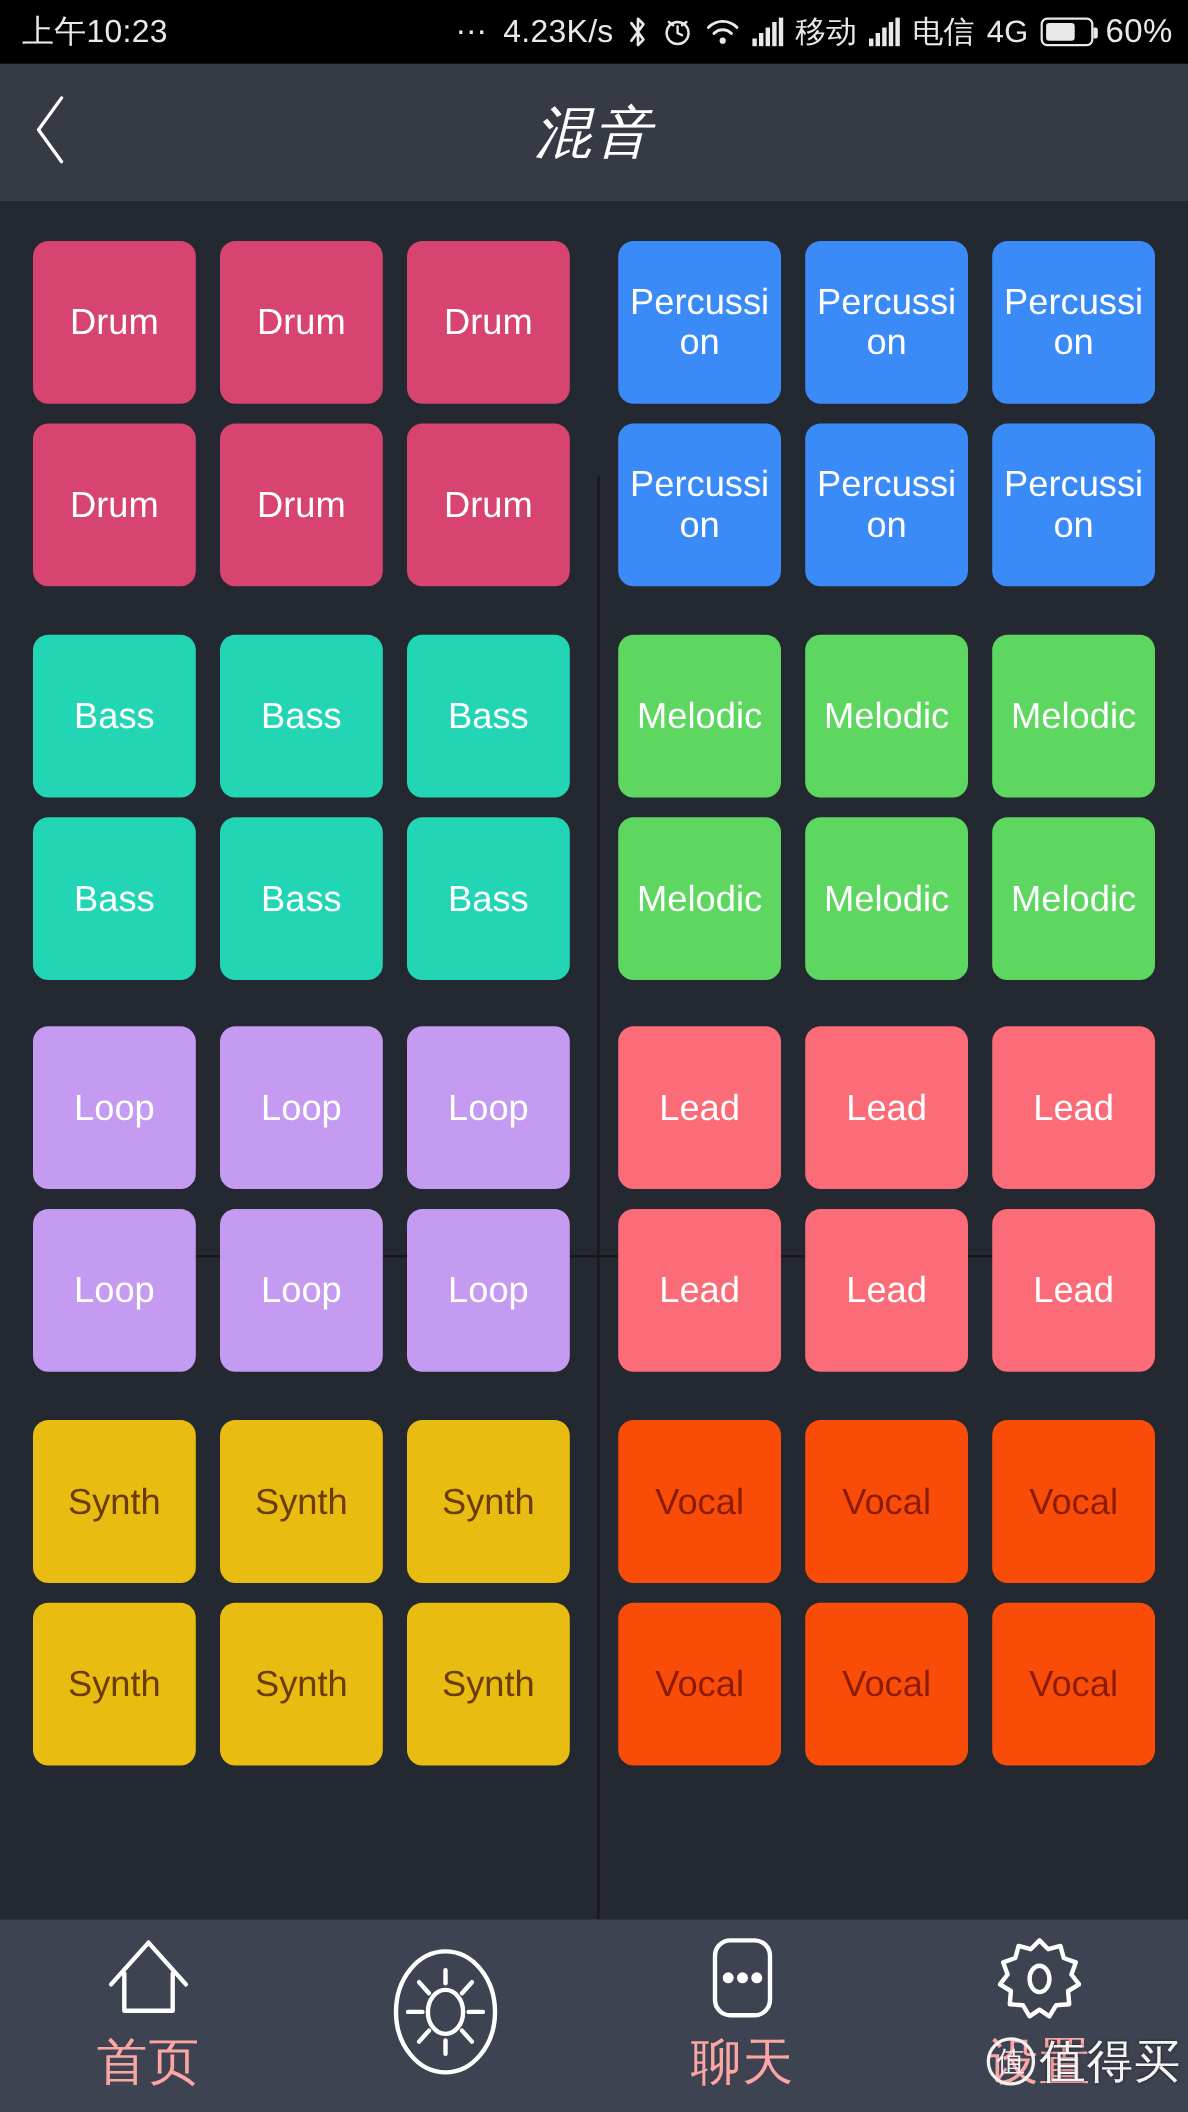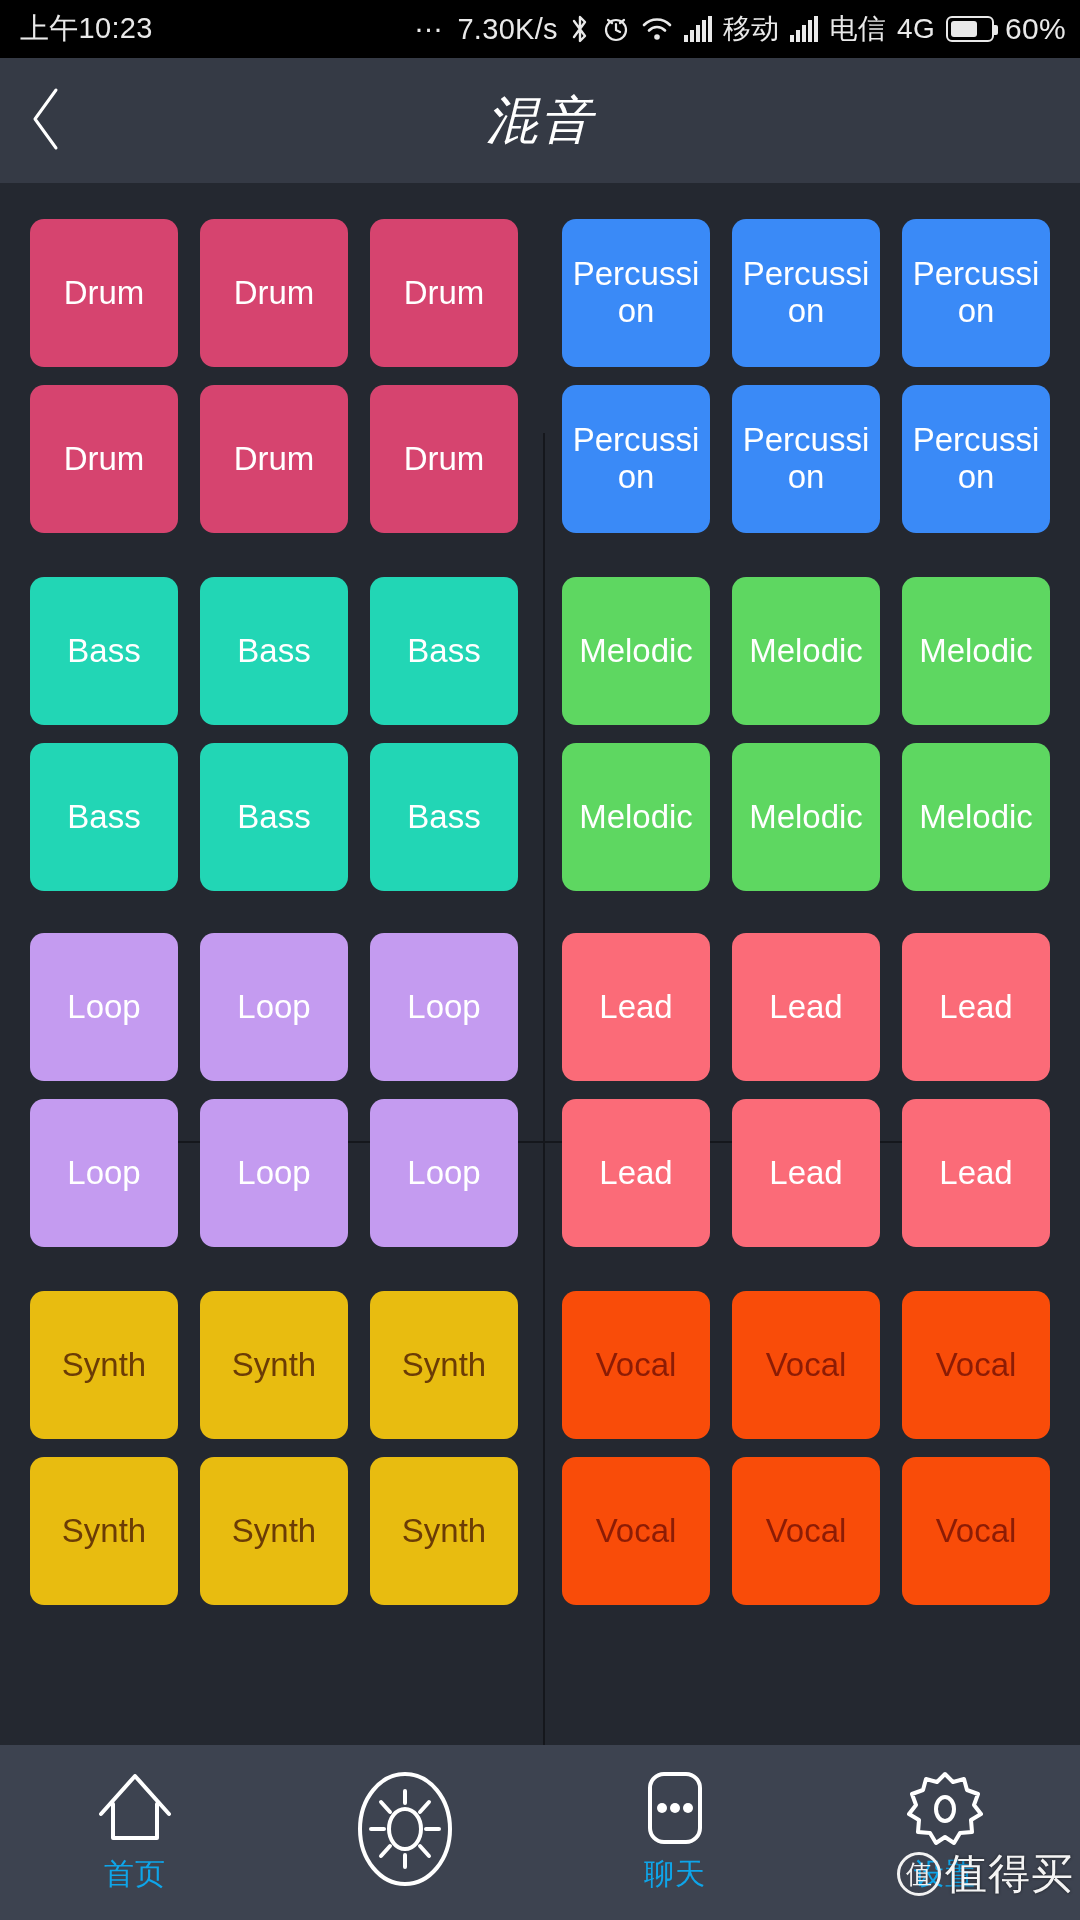--- a/index.html
+++ b/index.html
@@ -103,21 +103,21 @@
   
   #bottomnav{
     position:absolute;left:0;bottom:0;width:1080px;height:175px;
     background:#3D4350;display:flex;align-items:center;
   }
   .nav-item{
     flex:1;display:flex;flex-direction:column;align-items:center;
     justify-content:center;gap:8px;cursor:pointer;height:175px;
     position:relative;
   }
-  .nav-label{ color:#0ea5e9;font-size:30px;letter-spacing:1px; }
+  .nav-label{ color:#fca5a5;font-size:46px;letter-spacing:1px; }
   .nav-ic{ display:block;height:76px; }
 
   
   #watermark{
     position:absolute; right:6px; bottom:18px;
     display:flex;align-items:center;gap:4px;
     pointer-events:none;z-index:9;
   }
   #watermark .wm-logo{
     width:44px;height:44px;border-radius:50%;
@@ -130,21 +130,21 @@
     text-shadow:0 0 3px rgba(0,0,0,.6);
   }
 </style>
 </head>
 <body>
 
 <div id="statusbar">
   <span class="sb-time">上午10:23</span>
   <div class="sb-right">
     <span class="sb-dots">…</span>
-    <span class="sb-speed">7.30K/s</span>
+    <span class="sb-speed">4.23K/s</span>
     <span class="sb-ic">
       <svg width="22" height="30" viewBox="0 0 22 30">
           <path d="M5 7 L16 22 L11 27 L11 3 L16 8 L5 23" fill="none" stroke="#e9e9e9" stroke-width="2.4" stroke-linejoin="round" stroke-linecap="round"></path>
         </svg>
     </span>
     <span class="sb-ic">
       <svg width="28" height="28" viewBox="0 0 28 28">
           <circle cx="14" cy="15" r="10" fill="none" stroke="#e9e9e9" stroke-width="2.2"></circle>
           <path d="M14 9 L14 15 L18 17" fill="none" stroke="#e9e9e9" stroke-width="2.2" stroke-linecap="round"></path>
           <path d="M6 5 L10 8 M22 5 L18 8" stroke="#e9e9e9" stroke-width="2.2" stroke-linecap="round"></path>

